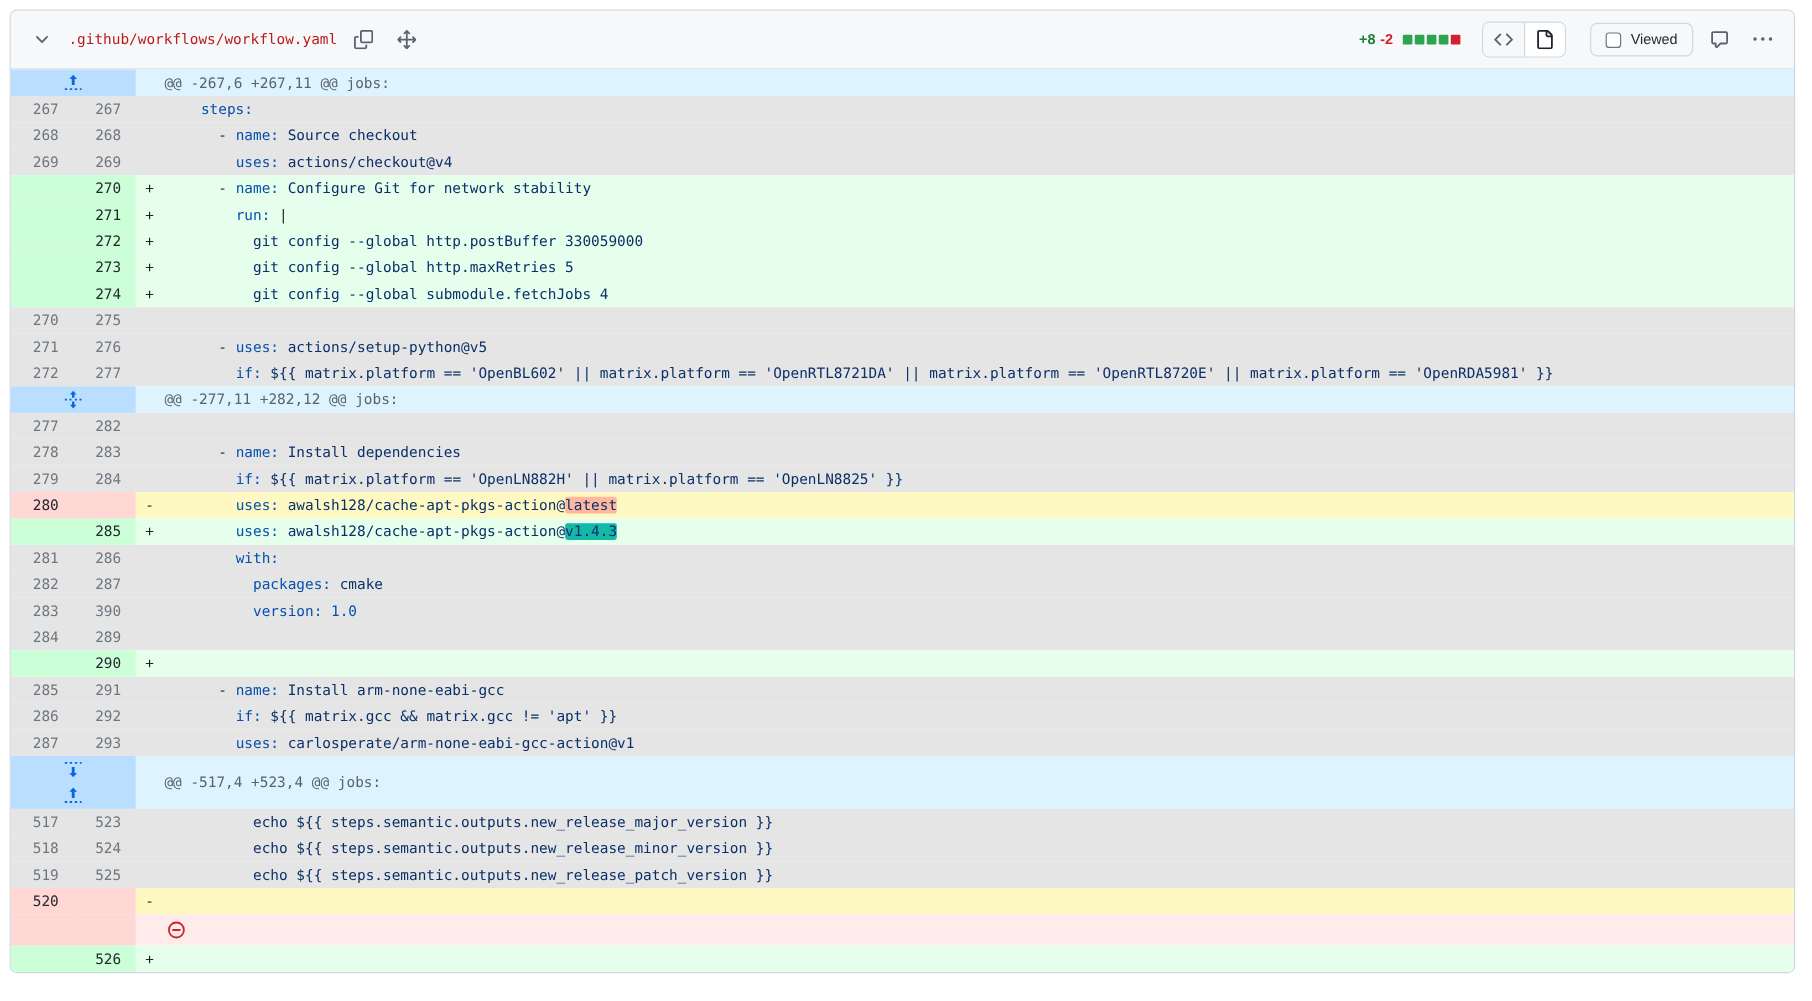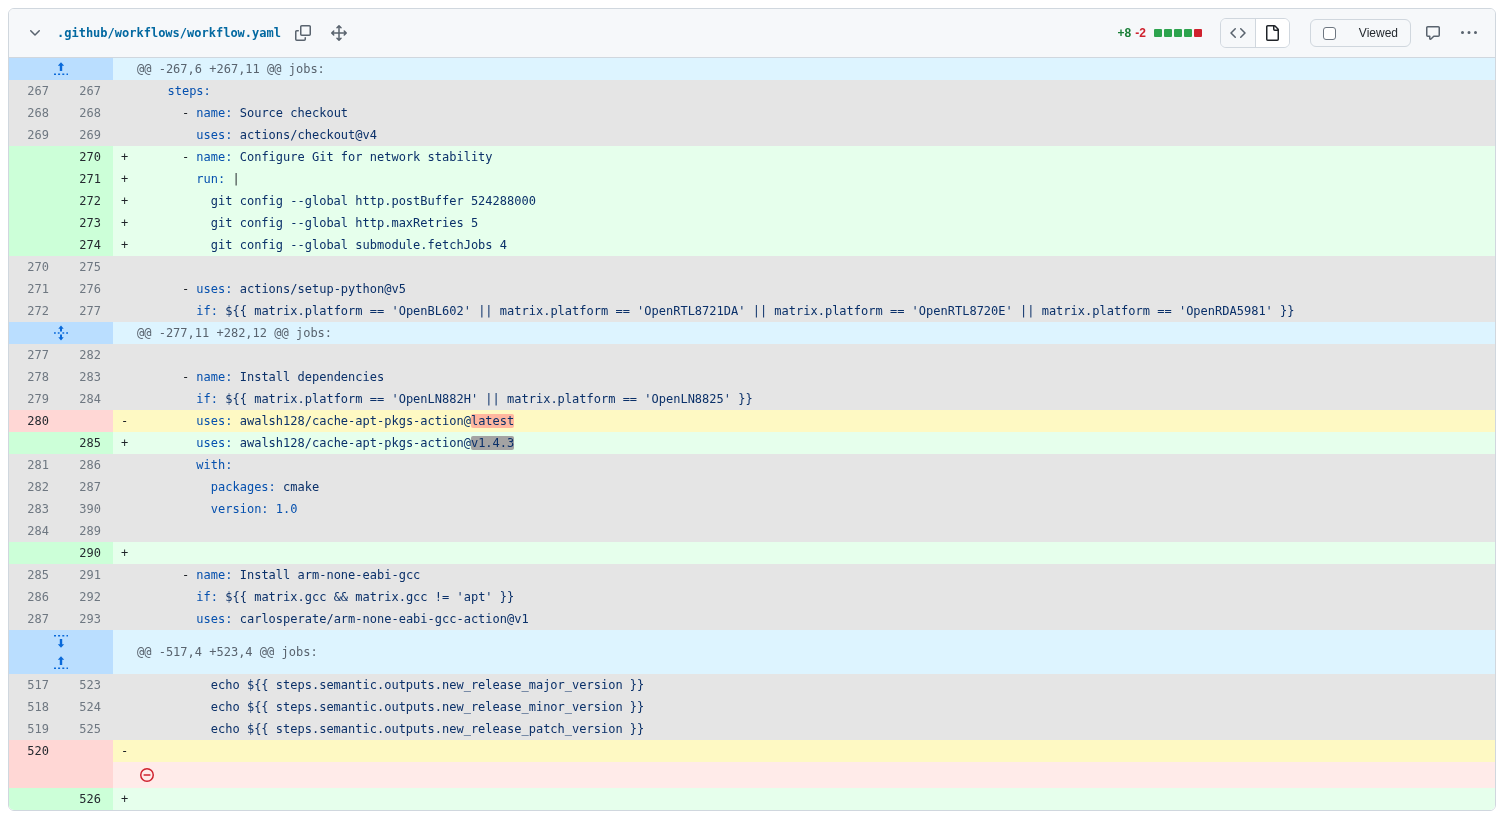--- a/index.html
+++ b/index.html
@@ -5,34 +5,34 @@
   *{box-sizing:border-box;margin:0;padding:0}
   html,body{width:1510px;height:834px;background:#ffffff;overflow:hidden;
     font-family:"Liberation Sans",sans-serif;color:#1f2328}
   .file{margin:8px 14px 8px 8px;border:1px solid #d0d7de;border-radius:6px;overflow:hidden;background:#fff}
   
   .file-header{display:flex;align-items:center;gap:8px;height:49px;padding:8px 12px;
     background:#f6f8fa;border-bottom:1px solid #d0d7de}
   .icon-btn{display:inline-flex;align-items:center;justify-content:center;width:28px;height:28px;
     border:none;background:transparent;border-radius:6px;cursor:pointer;flex:none}
   .icon-btn svg{width:16px;height:16px;fill:#59636e}
-  .path{font-family:"DejaVu Sans Mono","Liberation Mono",monospace;font-size:12px;font-weight:700;
-    color:#0369a1;text-decoration:none;cursor:pointer;white-space:nowrap}
+  .path{font-family:"DejaVu Sans Mono","Liberation Mono",monospace;font-size:12px;font-weight:400;
+    color:#b91c1c;text-decoration:none;cursor:pointer;white-space:nowrap}
   .stats{display:flex;align-items:center;gap:4px;margin-left:auto;font-size:12px;font-weight:700;white-space:nowrap}
   .adds{color:#1a7f37}.dels{color:#cf222e}
   .blocks{display:inline-flex;gap:2px;margin-left:4px}
   .blocks span{width:8px;height:8px;border-radius:1px;display:inline-block}
   .blk-add{background:#2da44e}.blk-del{background:#cf222e}
   .segctl{display:inline-flex;border:1px solid #d0d7de;border-radius:6px;overflow:hidden;margin-left:10px;flex:none}
   .segctl button{width:34px;height:28px;border:none;background:#f6f8fa;cursor:pointer;
     display:inline-flex;align-items:center;justify-content:center}
   .segctl button svg{width:16px;height:16px;fill:#59636e}
   .segctl button.active{background:#fff;border-left:1px solid #d0d7de}
   .segctl button.active svg{fill:#1f2328}
-  .viewed{display:inline-flex;align-items:center;gap:23px;height:28px;padding:0 12px;margin-left:12px;
+  .viewed{display:inline-flex;align-items:center;gap:8px;height:28px;padding:0 12px;margin-left:12px;
     border:1px solid #d0d7de;border-radius:6px;background:#f6f8fa;font-size:12px;font-weight:500;
     color:#24292f;cursor:pointer;flex:none}
   .cb{width:13px;height:13px;border:1px solid #6e7781;border-radius:3px;background:#fff;flex:none}
   
   .diff{font-family:"DejaVu Sans Mono","Liberation Mono",monospace;font-size:12px;background:#fff}
   .drow{display:flex;min-height:22px;line-height:22px}
   .num{flex:none;width:52px;text-align:right;padding-right:12px;color:#6e7781;cursor:pointer;user-select:none}
   .marker{flex:none;width:40px;padding-left:8px;color:#1f2328}
   .code{flex:1;white-space:pre;overflow:hidden}
   .drow.context{background:#e5e5e5}
@@ -50,21 +50,21 @@
   .drow.nonewline .num{background:#ffd7d5;cursor:default}
   .nl-code{flex:1;display:flex;align-items:center;padding-left:26px}
   .nl-code svg{width:16px;height:16px}
   
   .tp{color:#1f2328}
   .tk{color:#0550ae}
   .ts{color:#0a3069}
   .tn{color:#0550ae}
   .hl{border-radius:2px;color:#0a3069}
   .hl-d{background:rgba(255,129,130,.55)}
-  .hl-a{background:#a3a3a3}
+  .hl-a{background:#14b8a6}
 </style>
 </head>
 <body>
 
 <div class="file">
 
   <div class="file-header">
     <button class="icon-btn">
       <svg viewBox="0 0 16 16">
           <path d="M12.78 5.22a.75.75 0 0 1 0 1.06l-4.25 4.25a.75.75 0 0 1-1.06 0L3.22 6.28a.75.75 0 1 1 1.06-1.06L8 8.94l3.72-3.72a.75.75 0 0 1 1.06 0Z"></path>
@@ -163,21 +163,21 @@
       <div class="drow add">
         <div class="num"></div>
         <div class="num">271</div>
         <div class="marker">+</div>
         <div class="code"><span class="tp">      </span><span class="tk">run:</span><span class="tp"> |</span></div>
       </div>
       <div class="drow add">
         <div class="num"></div>
         <div class="num">272</div>
         <div class="marker">+</div>
-        <div class="code"><span class="ts">        git config --global http.postBuffer 524288000</span></div>
+        <div class="code"><span class="ts">        git config --global http.postBuffer 330059000</span></div>
       </div>
       <div class="drow add">
         <div class="num"></div>
         <div class="num">273</div>
         <div class="marker">+</div>
         <div class="code"><span class="ts">        git config --global http.maxRetries 5</span></div>
       </div>
       <div class="drow add">
         <div class="num"></div>
         <div class="num">274</div>

